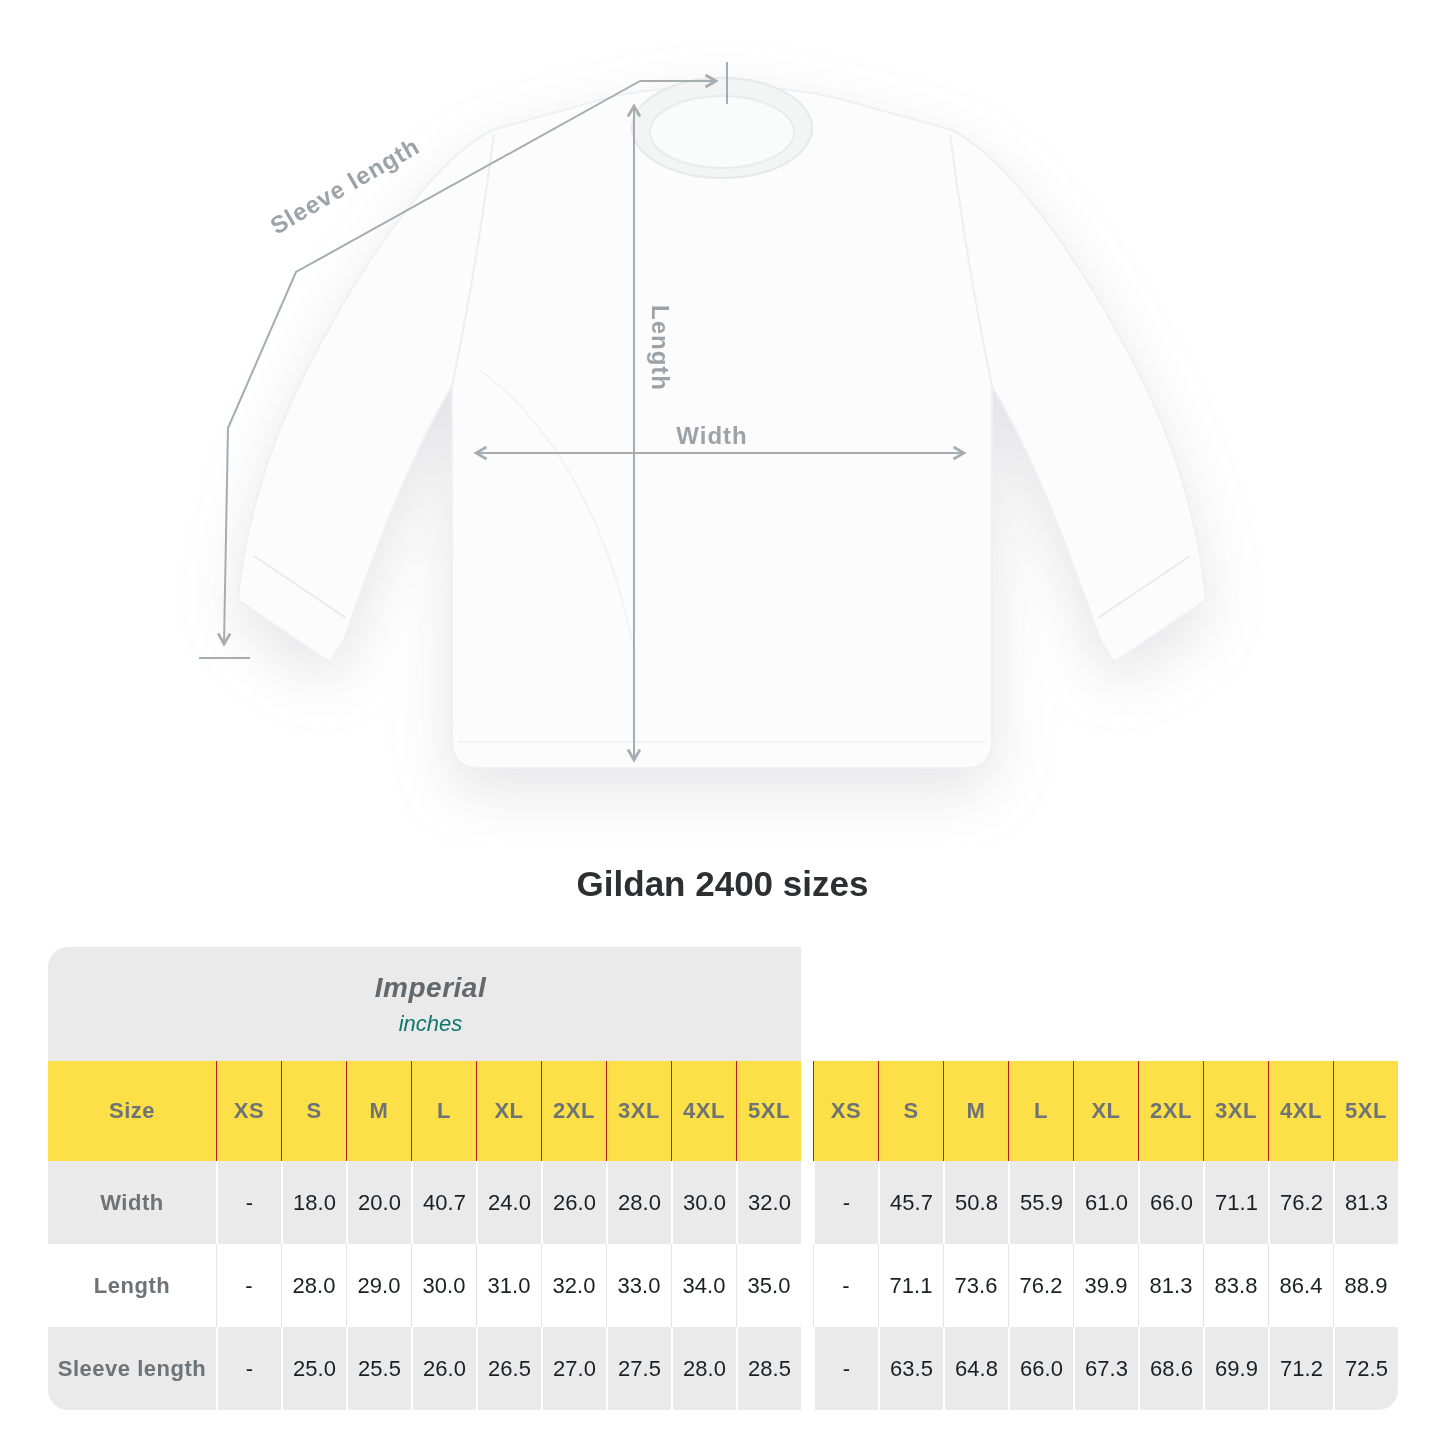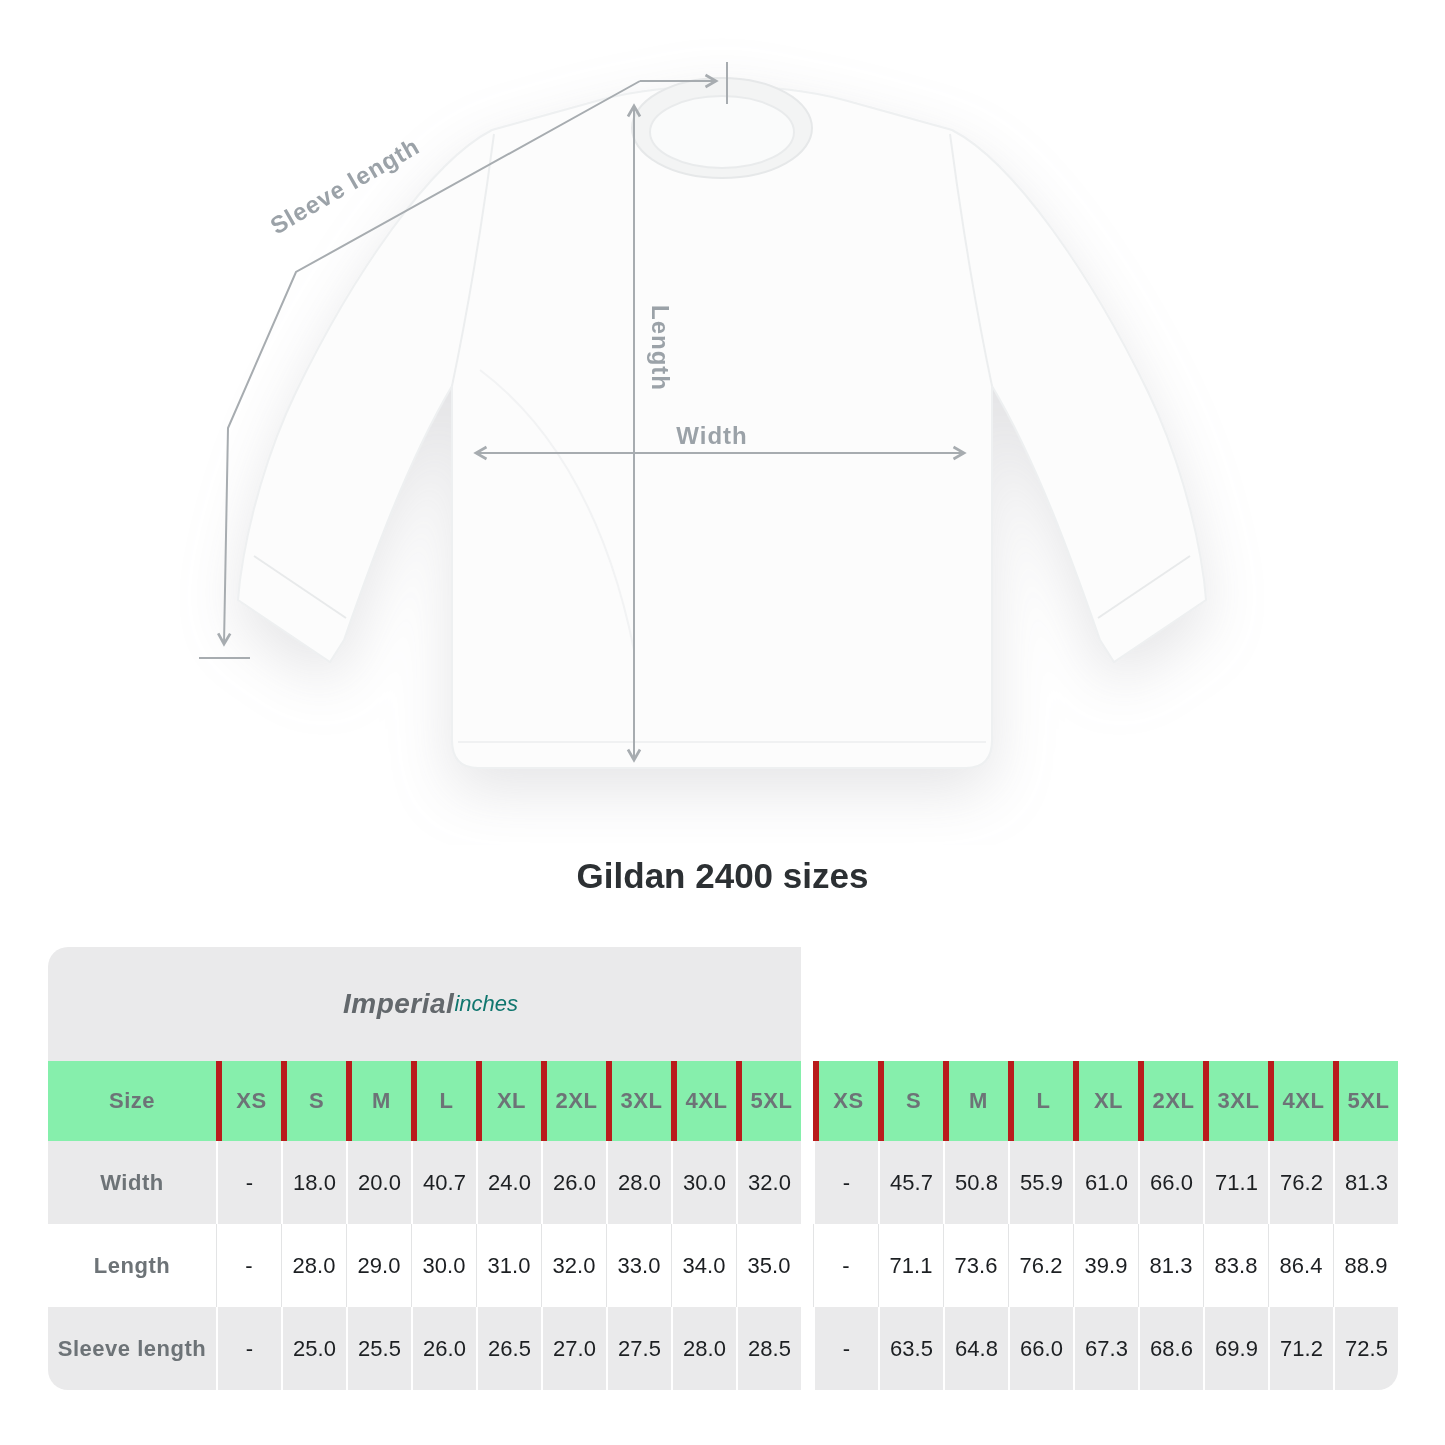--- a/index.html
+++ b/index.html
@@ -1,36 +1,36 @@
 <!DOCTYPE html>
 <html><head>
 <meta charset="utf-8">
 <style>
   html,body{margin:0;padding:0;background:#fff;}
   .page{position:relative;width:1445px;height:1445px;background:#fff;overflow:hidden;
         font-family:"Liberation Sans","DejaVu Sans",sans-serif;}
   .diagram{position:absolute;top:0;left:0;width:1445px;height:845px;}
   .heading{position:absolute;top:856px;left:0;width:1445px;text-align:center;}
-  .title{font-size:35px;font-weight:bold;color:#2c3033;margin:0;}
+  .title{font-size:35px;font-weight:bold;color:#2c3033;margin:8px;}
   .subtitle{font-size:21px;font-style:italic;color:#54585c;margin:9px 0 0 0;}
 
   .size-chart{position:absolute;top:947px;left:48px;width:1350px;}
   .trow{display:grid;grid-template-columns:168px repeat(9,1fr) 12px repeat(9,1fr);}
   .band-row{height:114px;}
-  .band{background:#eaeaeb;display:flex;flex-direction:row;align-items:center;justify-content:center;row-gap:7px;padding-left:12px;}
+  .band{background:#eaeaeb;display:flex;flex-direction:column;align-items:center;justify-content:center;row-gap:7px;padding-left:12px;}
   .band-left{grid-column:1/11;border-radius:20px 0 0 0;}
   .band-right{grid-column:12/20;border-radius:0 20px 0 0;}
   .band-name{font-size:28px;font-weight:bold;font-style:italic;color:#63686c;letter-spacing:.5px;}
   .band-unit{font-size:22px;font-style:italic;color:#0f766e;}
 
-  .header-row{height:80px;background:#86efac;}
+  .header-row{height:100px;background:#fde047;}
   .data-row{height:83px;}
   .cell{display:flex;align-items:center;justify-content:center;font-size:22px;color:#1c1f22;}
   .hcell,.head-corner,.label-cell{font-weight:bold;color:#6d7377;letter-spacing:.5px;}
-  .header-row .cell{border-left:6px solid #b91c1c;}
+  .header-row .cell{border-left:1px solid #b91c1c;}
   .header-row .label-cell{border-left:none;}
   .shaded .cell{background:#eaeaeb;border-left:2px solid #fff;}
   .shaded .label-cell{border-left:none;}
   .plain .cell{background:#fff;border-left:1px solid #e3e4e5;}
   .plain .label-cell{border-left:none;}
   .gapcell{background:#fff;}
   .last .label-cell{border-radius:0 0 0 20px;}
   .last .cell:last-child{border-radius:0 0 20px 0;}
 </style>
 </head>

